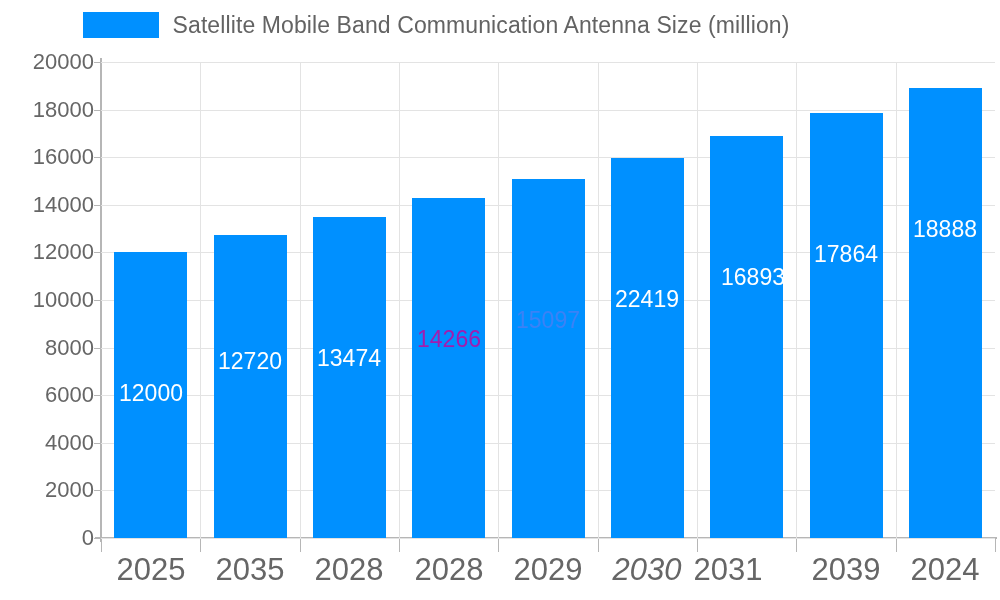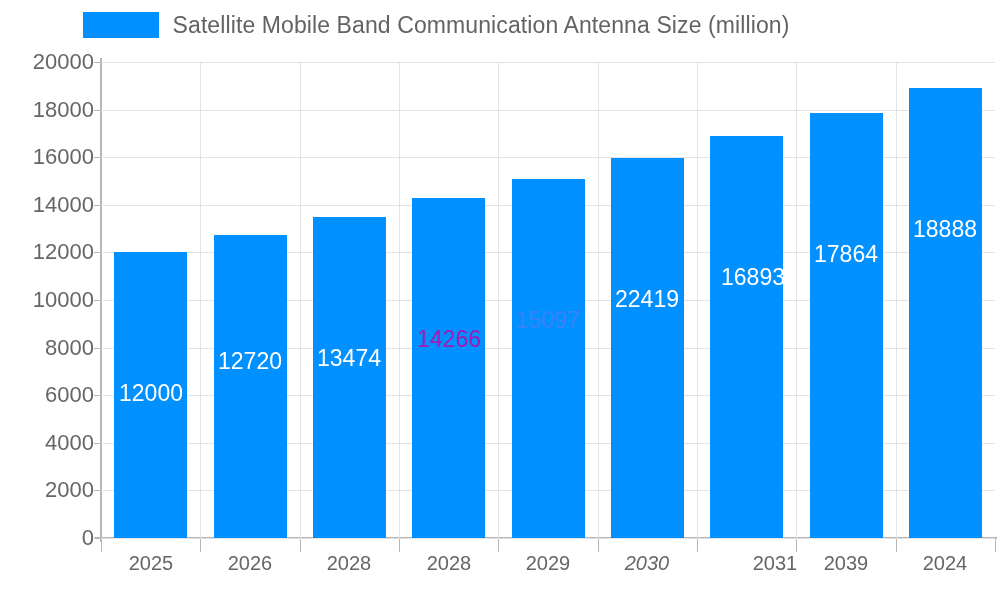--- a/index.html
+++ b/index.html
@@ -83,21 +83,21 @@
     left: -7px; width: 7px; height: 1px;
     background: #b6b6b6;
   }
 
   
   .xtick-label {
     position: absolute;
     top: 552px;
     width: 98px;
     text-align: center;
-    font-size: 20px;
+    font-size: 31px;
     color: #666666;
     white-space: nowrap;
   }
   .xtick-mark {
     position: absolute;
     top: 539px;
     width: 1px; height: 13px;
     background: #b6b6b6;
   }
 
@@ -193,26 +193,26 @@
       <div class="ytick-label" style="top: 347.6px;">8000</div>
       <div class="ytick-label" style="top: 300px;">10000</div>
       <div class="ytick-label" style="top: 252.4px;">12000</div>
       <div class="ytick-label" style="top: 204.8px;">14000</div>
       <div class="ytick-label" style="top: 157.2px;">16000</div>
       <div class="ytick-label" style="top: 109.6px;">18000</div>
       <div class="ytick-label" style="top: 62px;">20000</div>
     </div>
   <div id="xtick-labels">
       <div class="xtick-label" style="left: 102px;">2025</div>
-      <div class="xtick-label" style="left: 201px;">2026</div>
+      <div class="xtick-label" style="left: 201px;">2035</div>
       <div class="xtick-label" style="left: 300px;">2028</div>
       <div class="xtick-label" style="left: 400px;">2028</div>
       <div class="xtick-label" style="left: 499px;">2029</div>
       <div class="xtick-label" style="left: 598px; font-style: italic;">2030</div>
-      <div class="xtick-label" style="left: 726px;">2031</div>
+      <div class="xtick-label" style="left: 679px;">2031</div>
       <div class="xtick-label" style="left: 797px;">2039</div>
       <div class="xtick-label" style="left: 896px;">2024</div>
       <div class="xtick-mark" style="left: 101px;"></div>
       <div class="xtick-mark" style="left: 200px;"></div>
       <div class="xtick-mark" style="left: 300px;"></div>
       <div class="xtick-mark" style="left: 399px;"></div>
       <div class="xtick-mark" style="left: 498px;"></div>
       <div class="xtick-mark" style="left: 598px;"></div>
       <div class="xtick-mark" style="left: 697px;"></div>
       <div class="xtick-mark" style="left: 796px;"></div>

